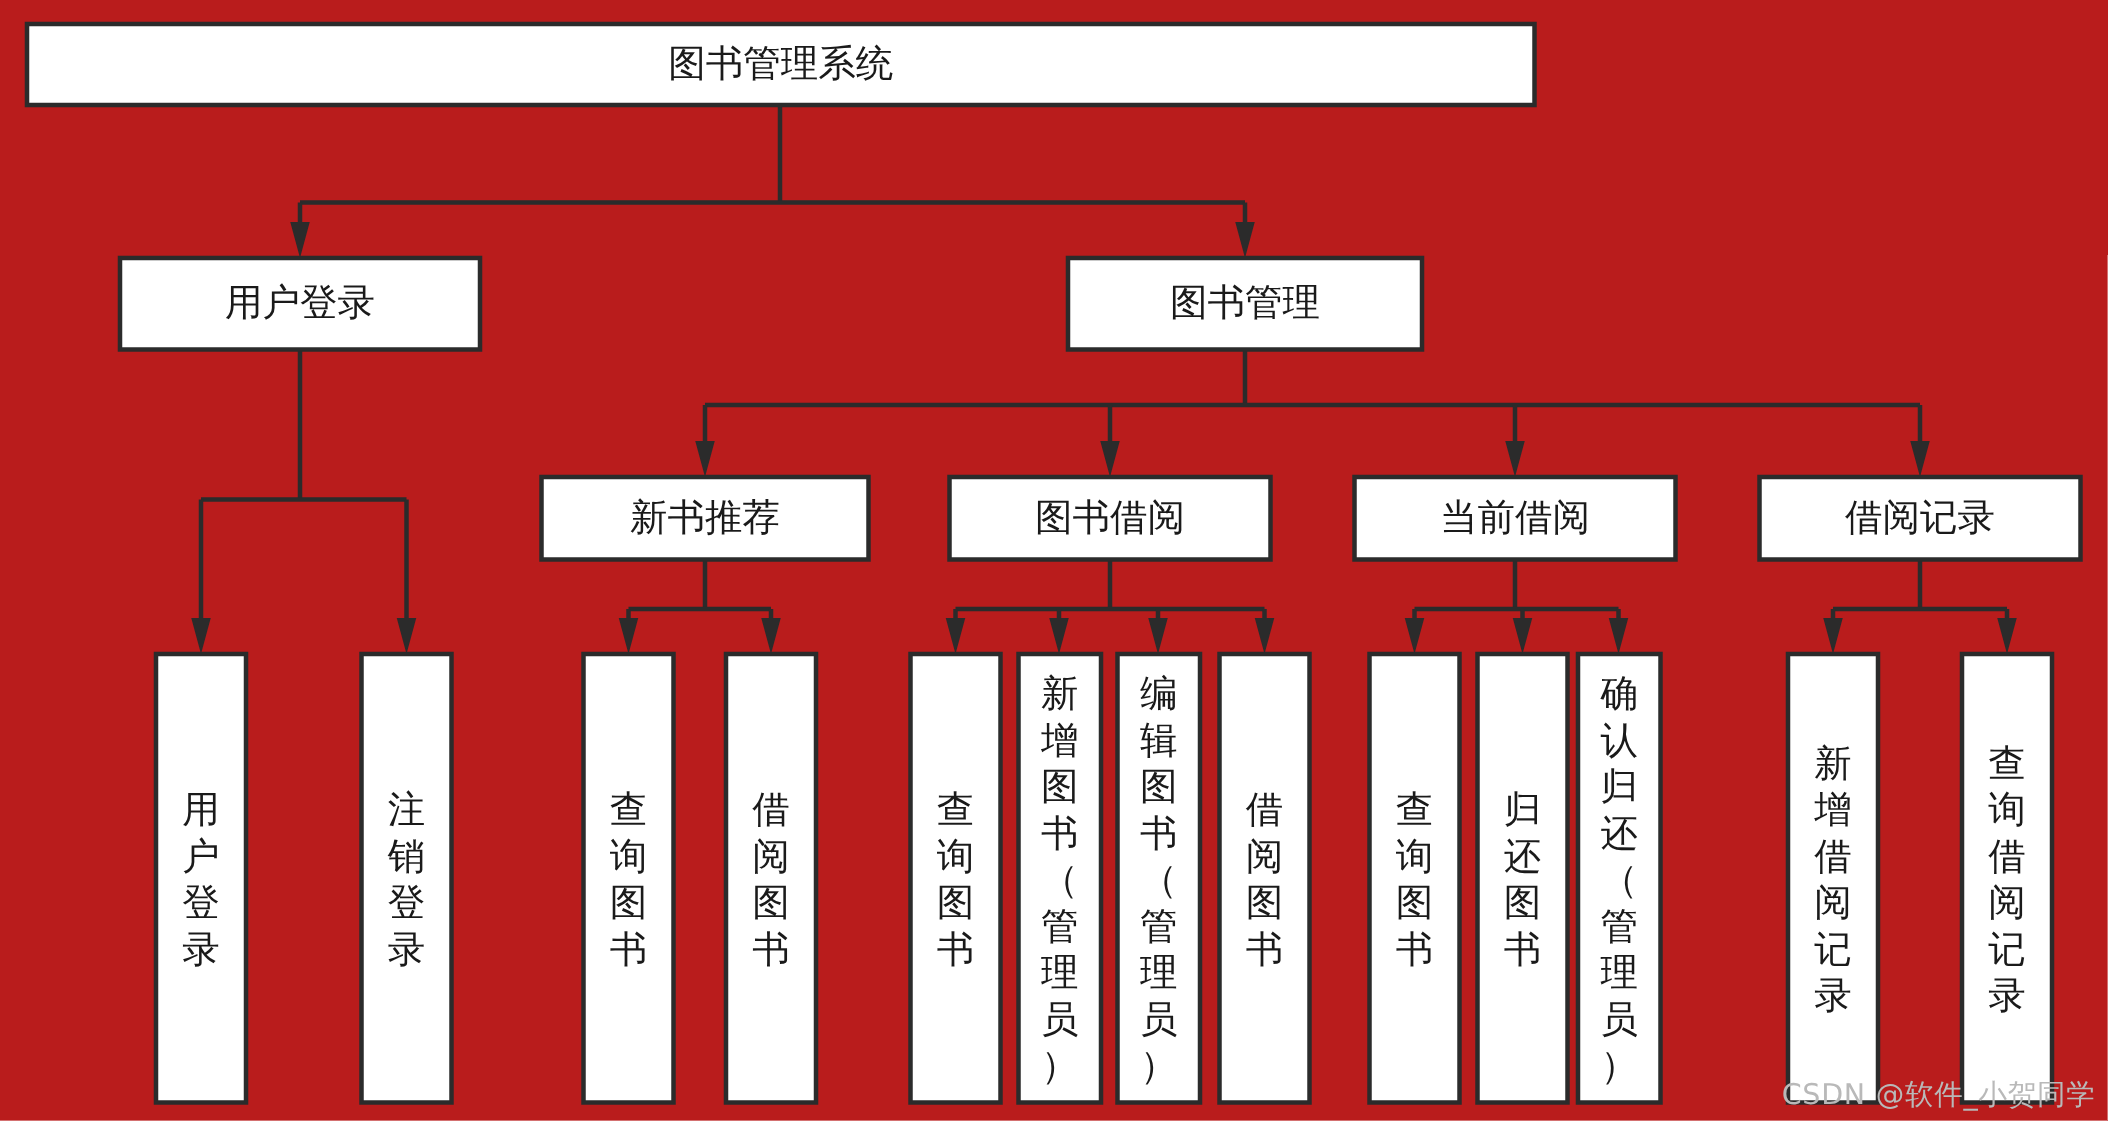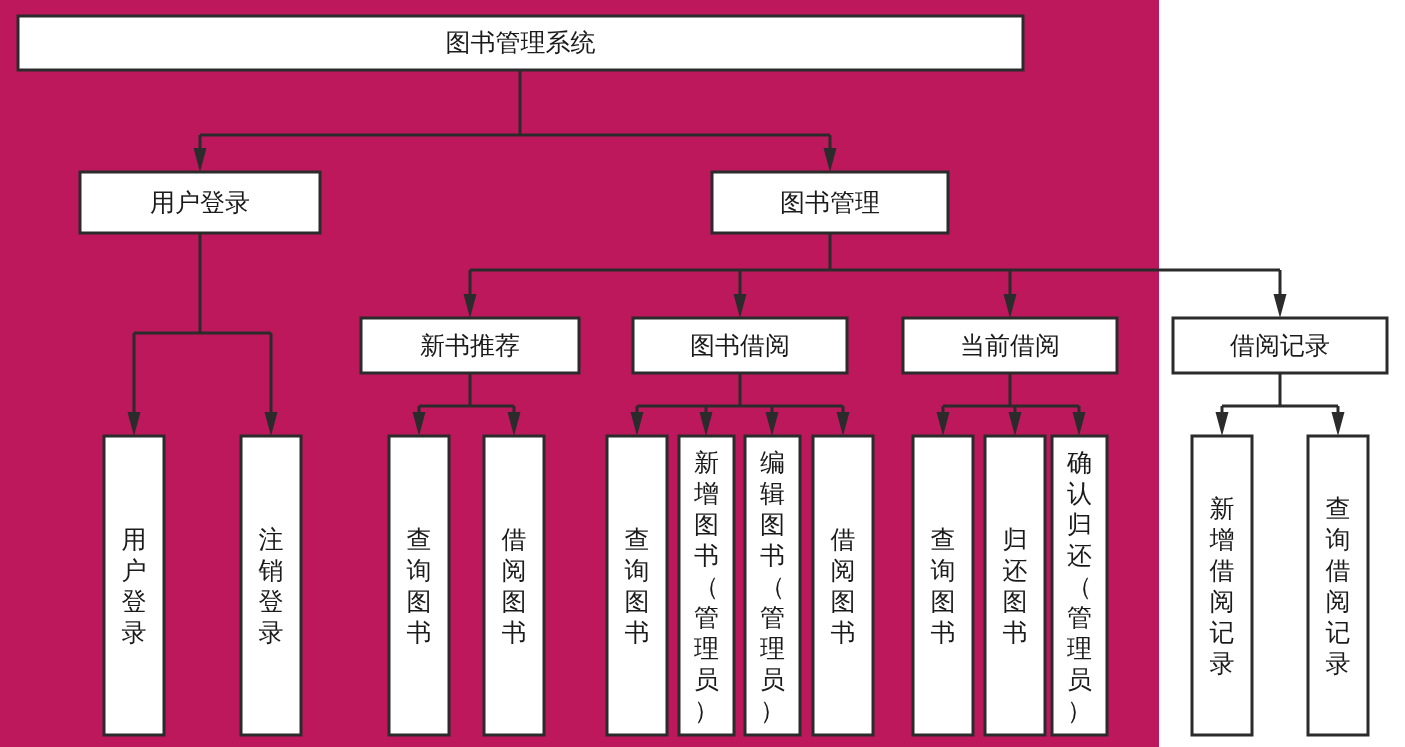--- a/index.html
+++ b/index.html
@@ -9,23 +9,23 @@
     background: #ffffff;
   }
   body {
     width: 1405px;
     height: 747px;
     font-family: "DejaVu Sans", "Liberation Sans", sans-serif;
     overflow: hidden;
   }
   #diagram-root {
     position: relative;
-    width: 1159px;
+    width: 1405px;
     height: 747px;
-    background: #be185d;
+    background: #b91c1c;
   }
   svg#flowchart {
     display: block;
     width: 1405px;
     height: 747px;
   }
   .node-box {
     fill: #ffffff;
     stroke: #2b2b2b;
     stroke-width: 3;
@@ -200,13 +200,14 @@
         <g>
           <rect x="1192" y="436" width="60" height="299" class="node-box"></rect>
           <text x="1222" class="node-label-v"><tspan x="1222" y="517.3">新</tspan><tspan x="1222" y="548.3">增</tspan><tspan x="1222" y="579.3">借</tspan><tspan x="1222" y="610.3">阅</tspan><tspan x="1222" y="641.3">记</tspan><tspan x="1222" y="672.3">录</tspan></text>
         </g>
         <g>
           <rect x="1308" y="436" width="60" height="299" class="node-box"></rect>
           <text x="1338" class="node-label-v"><tspan x="1338" y="517.3">查</tspan><tspan x="1338" y="548.3">询</tspan><tspan x="1338" y="579.3">借</tspan><tspan x="1338" y="610.3">阅</tspan><tspan x="1338" y="641.3">记</tspan><tspan x="1338" y="672.3">录</tspan></text>
         </g>
       </g>
   </svg>
+  <div class="watermark">CSDN @软件_小贺同学</div>
 </div>
 
 </body></html>

